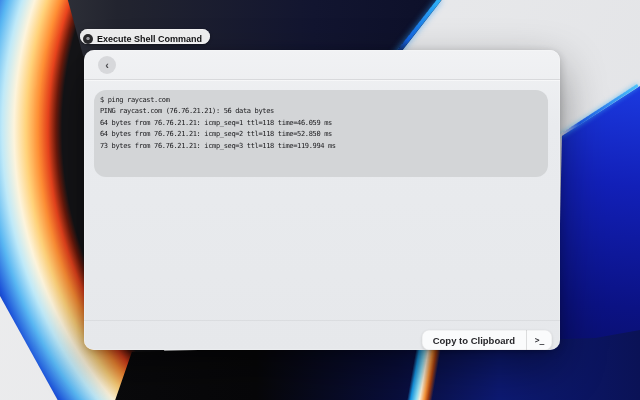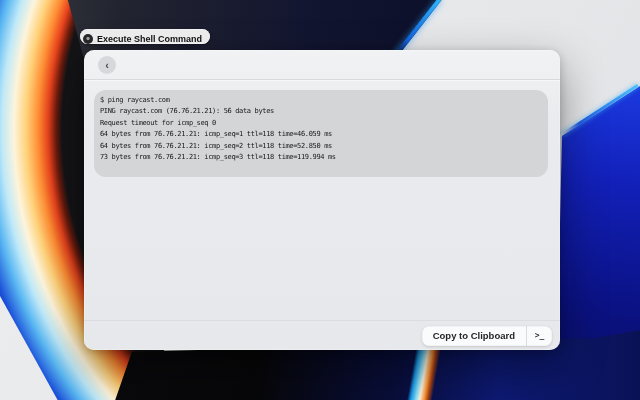--- a/index.html
+++ b/index.html
@@ -84,21 +84,21 @@
     padding:5px 0 0 0;overflow:hidden;
   }
   .term-line{
     font-family:"DejaVu Sans Mono","Liberation Mono",monospace;
     font-size:7px;letter-spacing:-.35px;line-height:11.4px;
     color:#17171a;white-space:pre;padding:0 6px;
   }
   .win-footer{
     position:absolute;left:0;right:0;bottom:0;height:30px;
     border-top:1px solid rgba(0,0,0,.05);
-    display:flex;align-items:center;justify-content:flex-end;padding:0 8px;box-sizing:border-box;
+    display:flex;align-items:flex-end;justify-content:flex-end;padding:0 8px;box-sizing:border-box;
   }
   .btn-group{
     display:flex;align-items:stretch;height:20px;border-radius:7px;overflow:hidden;
     background:rgba(252,252,253,.92);
     box-shadow:0 1px 3px rgba(0,0,0,.14),inset 0 0 0 .5px rgba(0,0,0,.07);
   }
   .copy-btn{
     display:flex;align-items:center;padding:0 11px;
     font-size:9.5px;font-weight:700;color:#26262a;white-space:nowrap;
   }
@@ -131,21 +131,20 @@
 
     <div class="win-header">
       <div class="back-btn">
         <span>‹</span>
       </div>
     </div>
 
     <div class="term-box">
       <div class="term-line">$ ping raycast.com</div>
       <div class="term-line">PING raycast.com (76.76.21.21): 56 data bytes</div>
-      <div class="term-line">Request timeout for icmp_seq 0</div>
       <div class="term-line">64 bytes from 76.76.21.21: icmp_seq=1 ttl=118 time=46.059 ms</div>
       <div class="term-line">64 bytes from 76.76.21.21: icmp_seq=2 ttl=118 time=52.850 ms</div>
       <div class="term-line">73 bytes from 76.76.21.21: icmp_seq=3 ttl=118 time=119.994 ms</div>
     </div>
 
     <div class="win-footer">
       <div class="btn-group">
         <div class="copy-btn">Copy to Clipboard</div>
         <div class="term-btn">&gt;_</div>
       </div>

